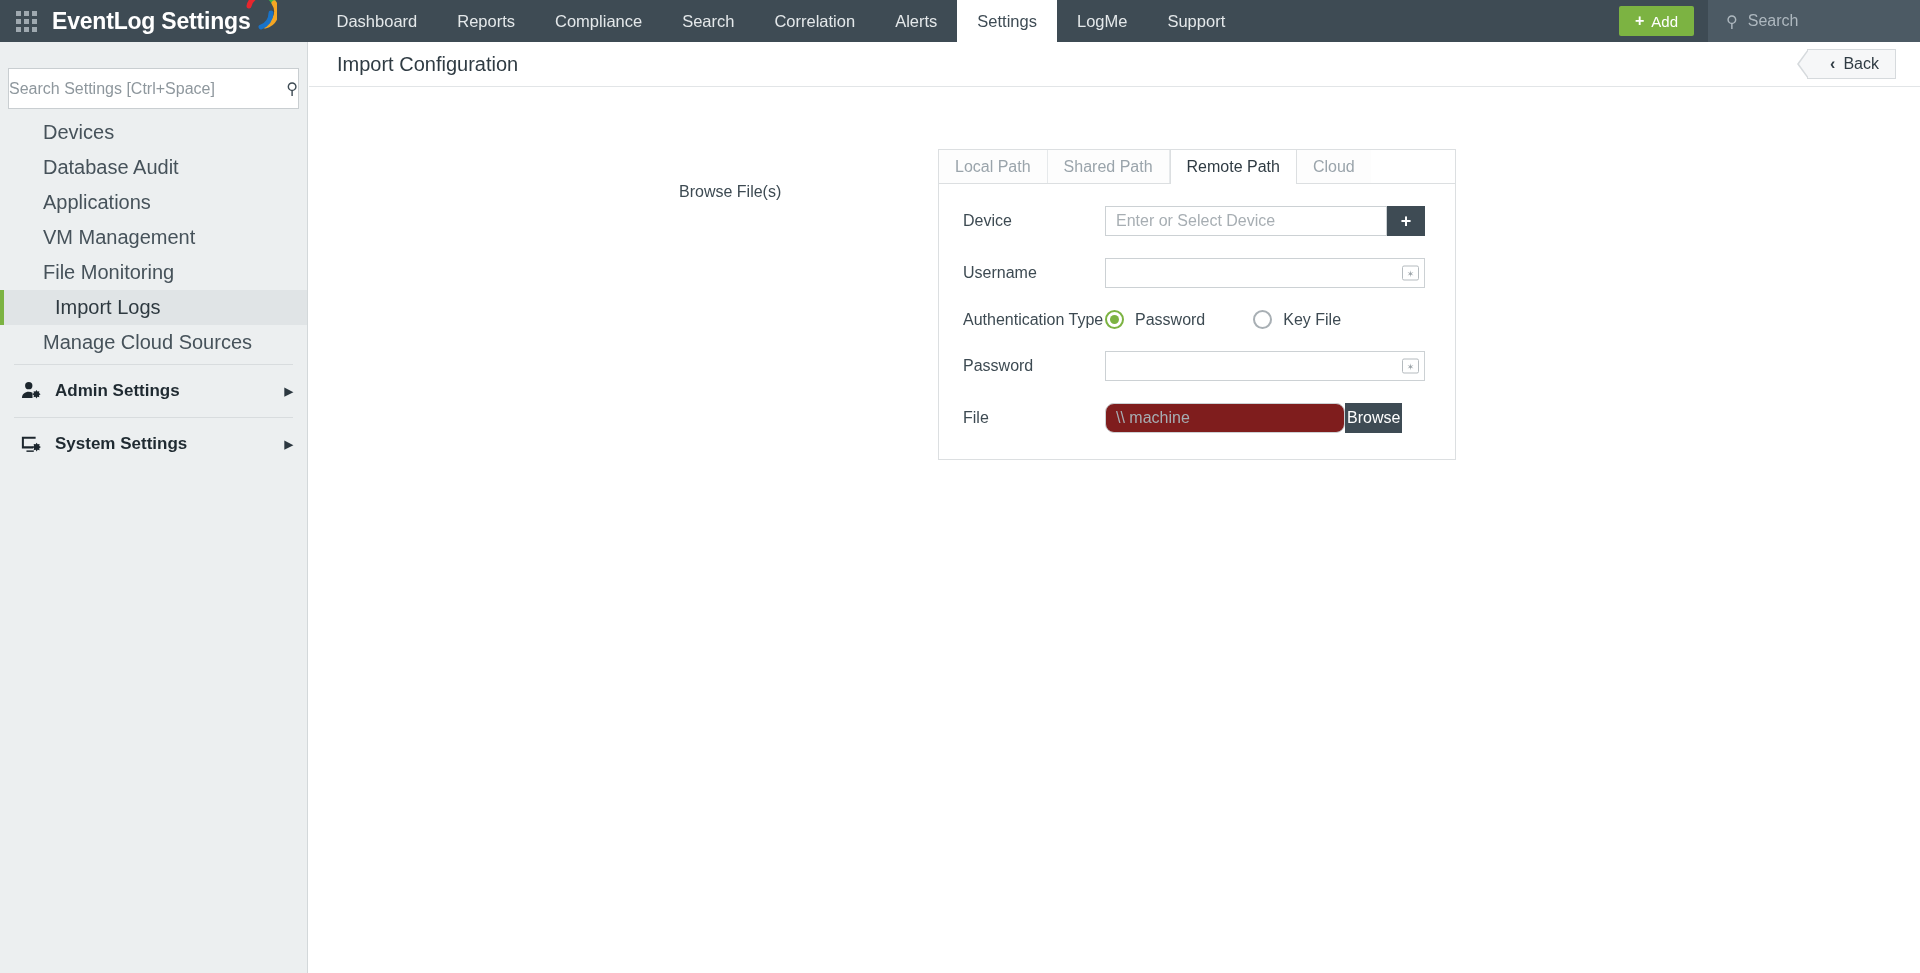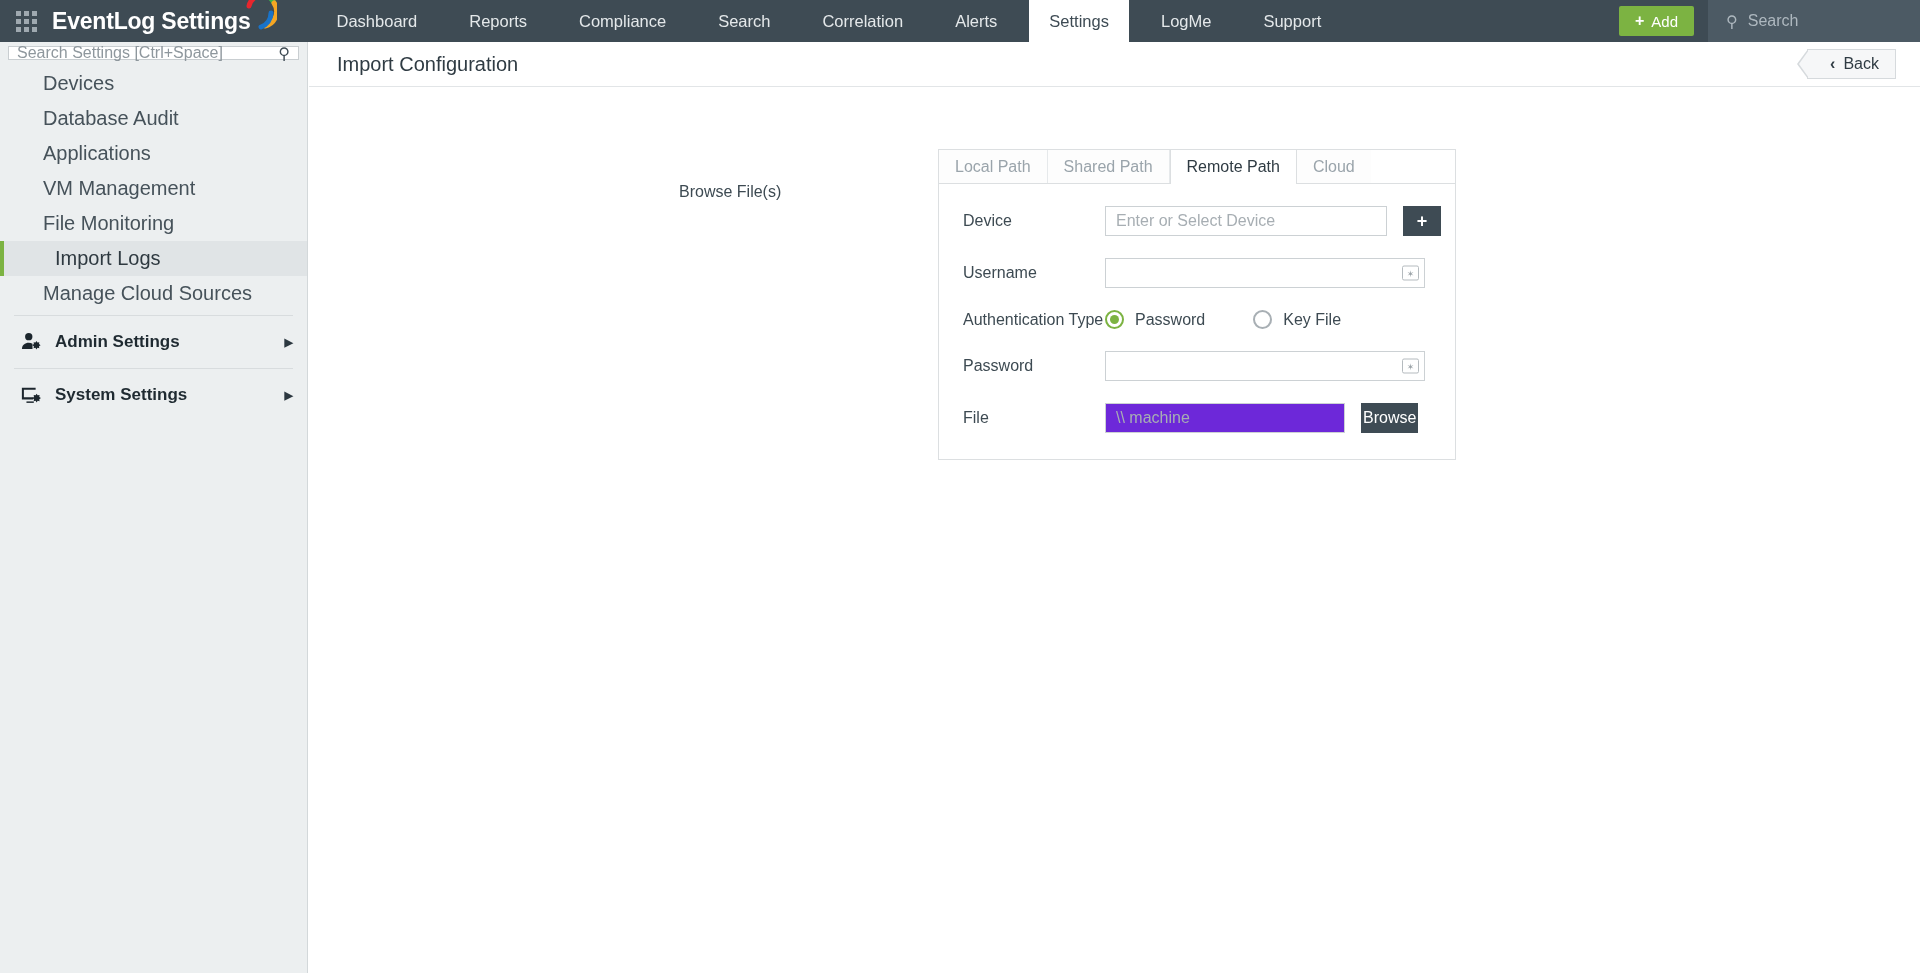--- a/index.html
+++ b/index.html
@@ -40,21 +40,21 @@
   }
   #brand-text {
     color: #ffffff; font-size: 23px; font-weight: bold;
     letter-spacing: -0.2px; white-space: nowrap;
   }
   #brand-arc {
     position: absolute; right: 0px; top: -7px; width: 34px; height: 38px;
   }
 
   #nav {
-    display: flex; align-items: stretch; margin-left: 40px; gap: 12px;
+    display: flex; align-items: stretch; margin-left: 40px;
   }
   .nav-item {
     display: flex; align-items: center; padding: 0 20px;
     color: #e4e8ea; font-size: 16.5px; cursor: pointer;
     white-space: nowrap;
   }
   .nav-item.active {
     background: #ffffff; color: #3e4b54;
   }
 
@@ -78,23 +78,23 @@
   #header-search .stext { color: #aeb8bf; font-size: 16px; }
 
   
   #sidebar {
     position: absolute; top: 42px; left: 0;
     width: 308px; height: 931px;
     background: #eceff0;
     border-right: 1px solid #d3d8da;
   }
   #settings-search-wrap {
-    margin: 4px 8px 6px 8px; height: 14px;
+    margin: 26px 8px 6px 8px; height: 41px;
     background: #ffffff; border: 1px solid #c9ced1;
-    display: flex; align-items: center; padding: 0 8px;
+    display: flex; align-items: center; padding: 0 0;
   }
   #settings-search-input {
     flex: 1; border: none; outline: none; background: transparent;
     font-family: "Liberation Sans", sans-serif;
     font-size: 16px; color: #7b858c;
   }
   #settings-search-input::placeholder { color: #8e979d; opacity: 1; }
   #settings-search-icon { color: #3e4b54; font-size: 16px; cursor: pointer; }
 
   .section-head {
@@ -185,29 +185,29 @@
     border: 1px solid #dcdfe1; background: #ffffff;
     padding: 22px 24px 26px 24px;
   }
 
   .f-row { display: flex; align-items: center; margin-bottom: 22px; }
   .f-row:last-child { margin-bottom: 0; }
   .f-label {
     width: 142px; flex: 0 0 142px;
     font-size: 16px; color: #3d4a52;
   }
-  .f-ctrl { display: flex; align-items: stretch; gap: 16px; }
+  .f-ctrl { display: flex; align-items: stretch; }
 
   .txt {
     height: 30px; border: 1px solid #ccd1d4; background: #ffffff;
     font-family: "Liberation Sans", sans-serif; font-size: 16px;
     color: #3d4a52; padding: 0 10px; outline: none;
   }
   .txt::placeholder { color: #a7aeb3; opacity: 1; }
-  .txt:disabled { background: #6d28d9; color: #a7aeb3; }
+  .txt:disabled { background: #7f1d1d; color: #a7aeb3; border-radius: 9px; }
 
   #device-input { width: 282px; }
   #device-add {
     width: 38px; background: #3e4b54; color: #ffffff;
     display: flex; align-items: center; justify-content: center;
     font-size: 18px; font-weight: bold; cursor: pointer;
     border: 1px solid #3e4b54;
   }
 
   #protocol-select-wrap {

